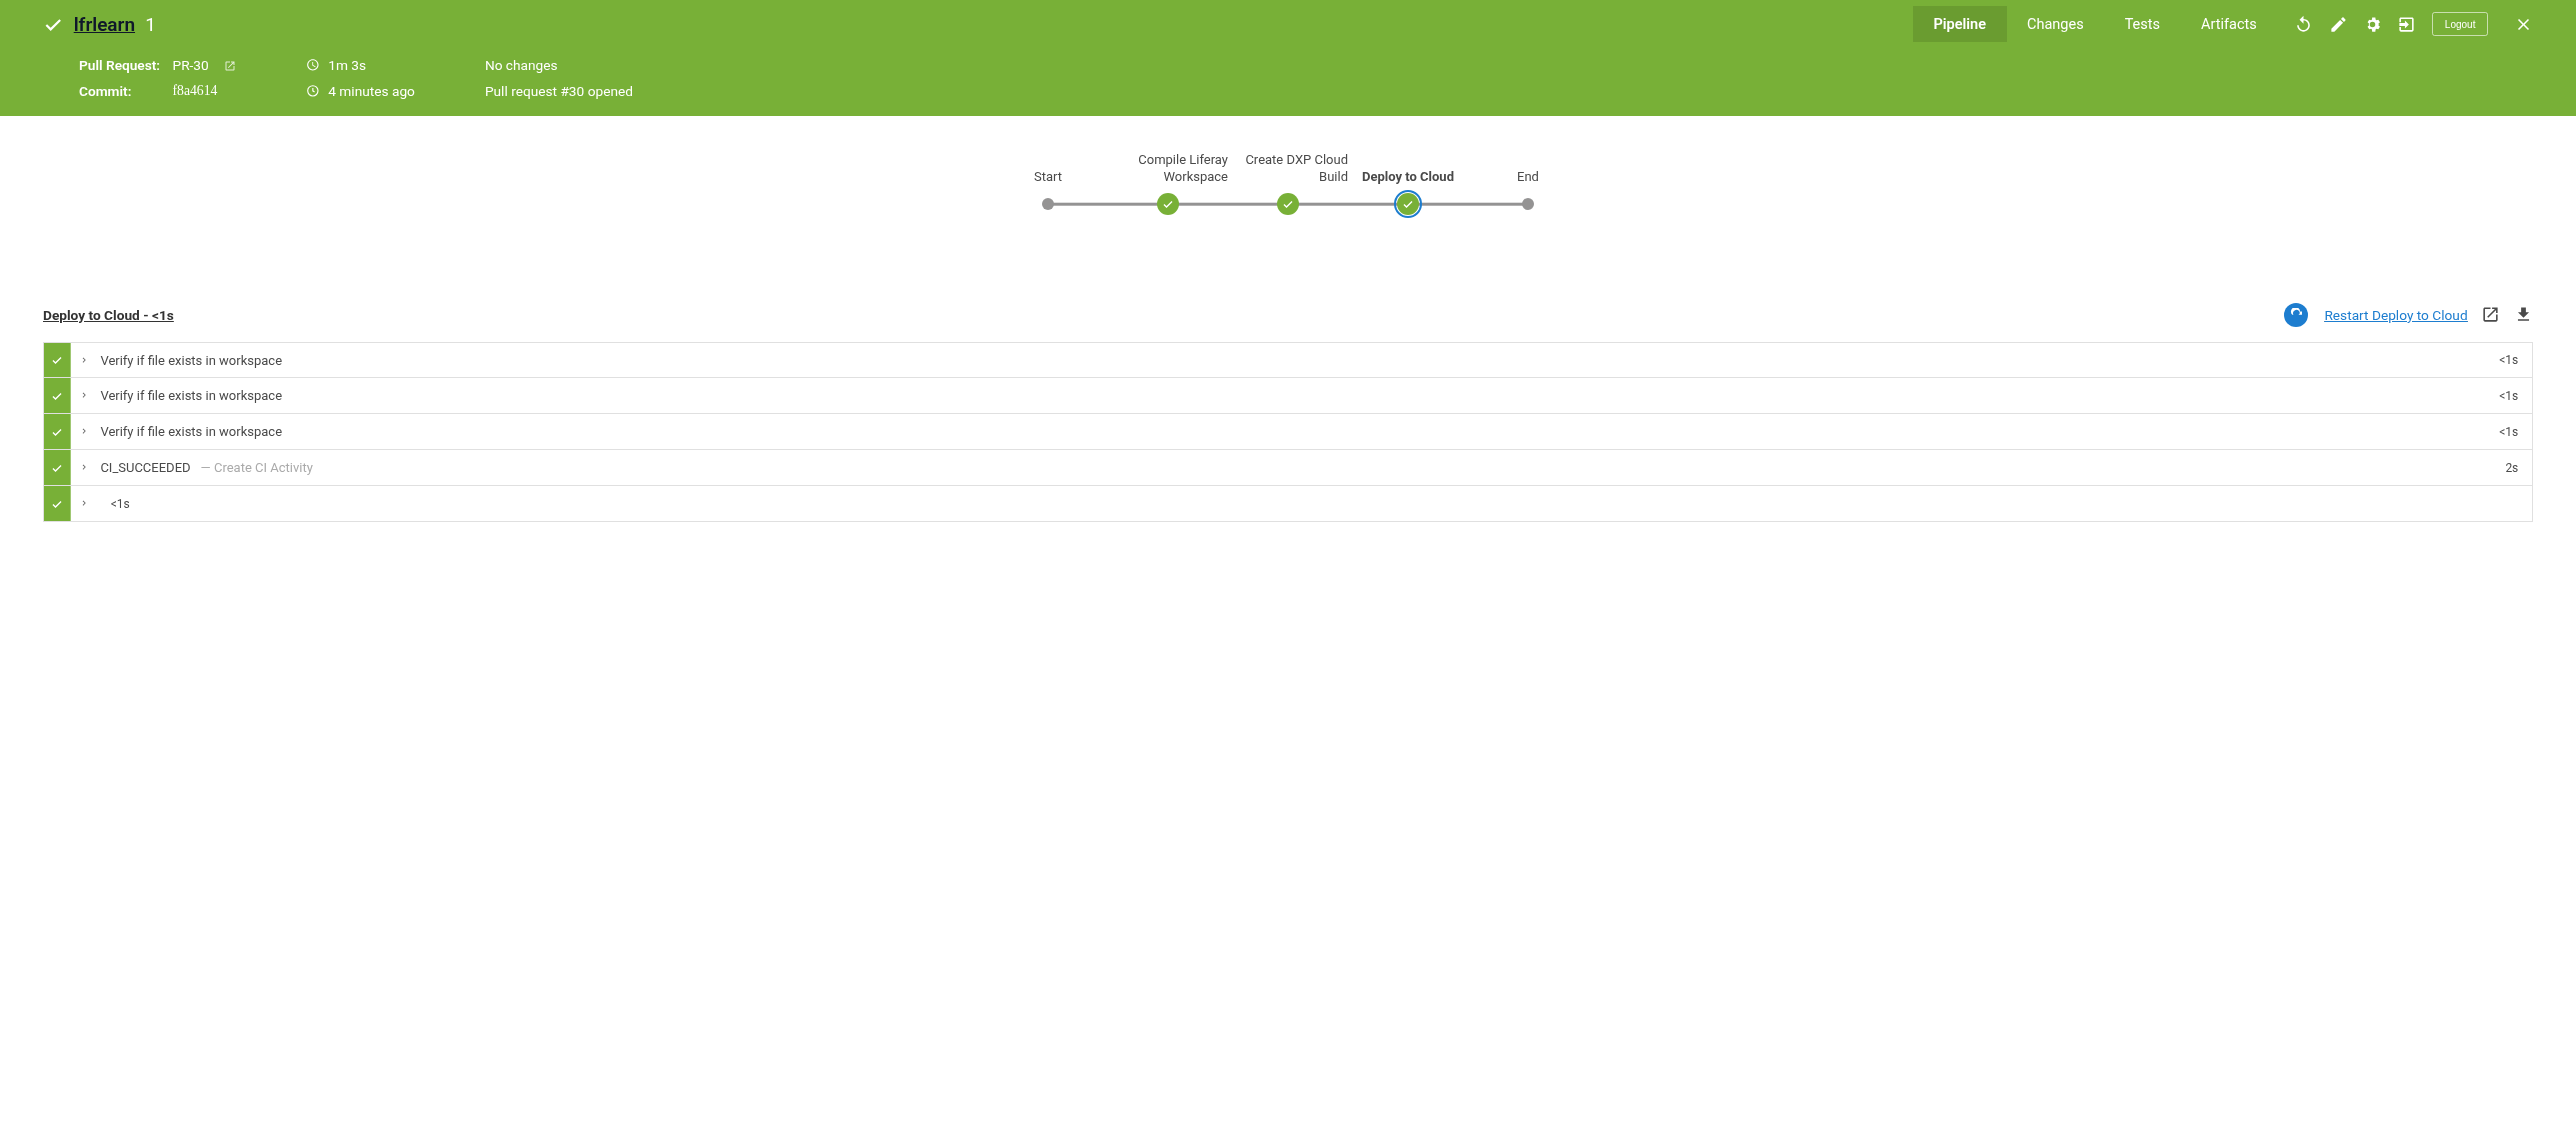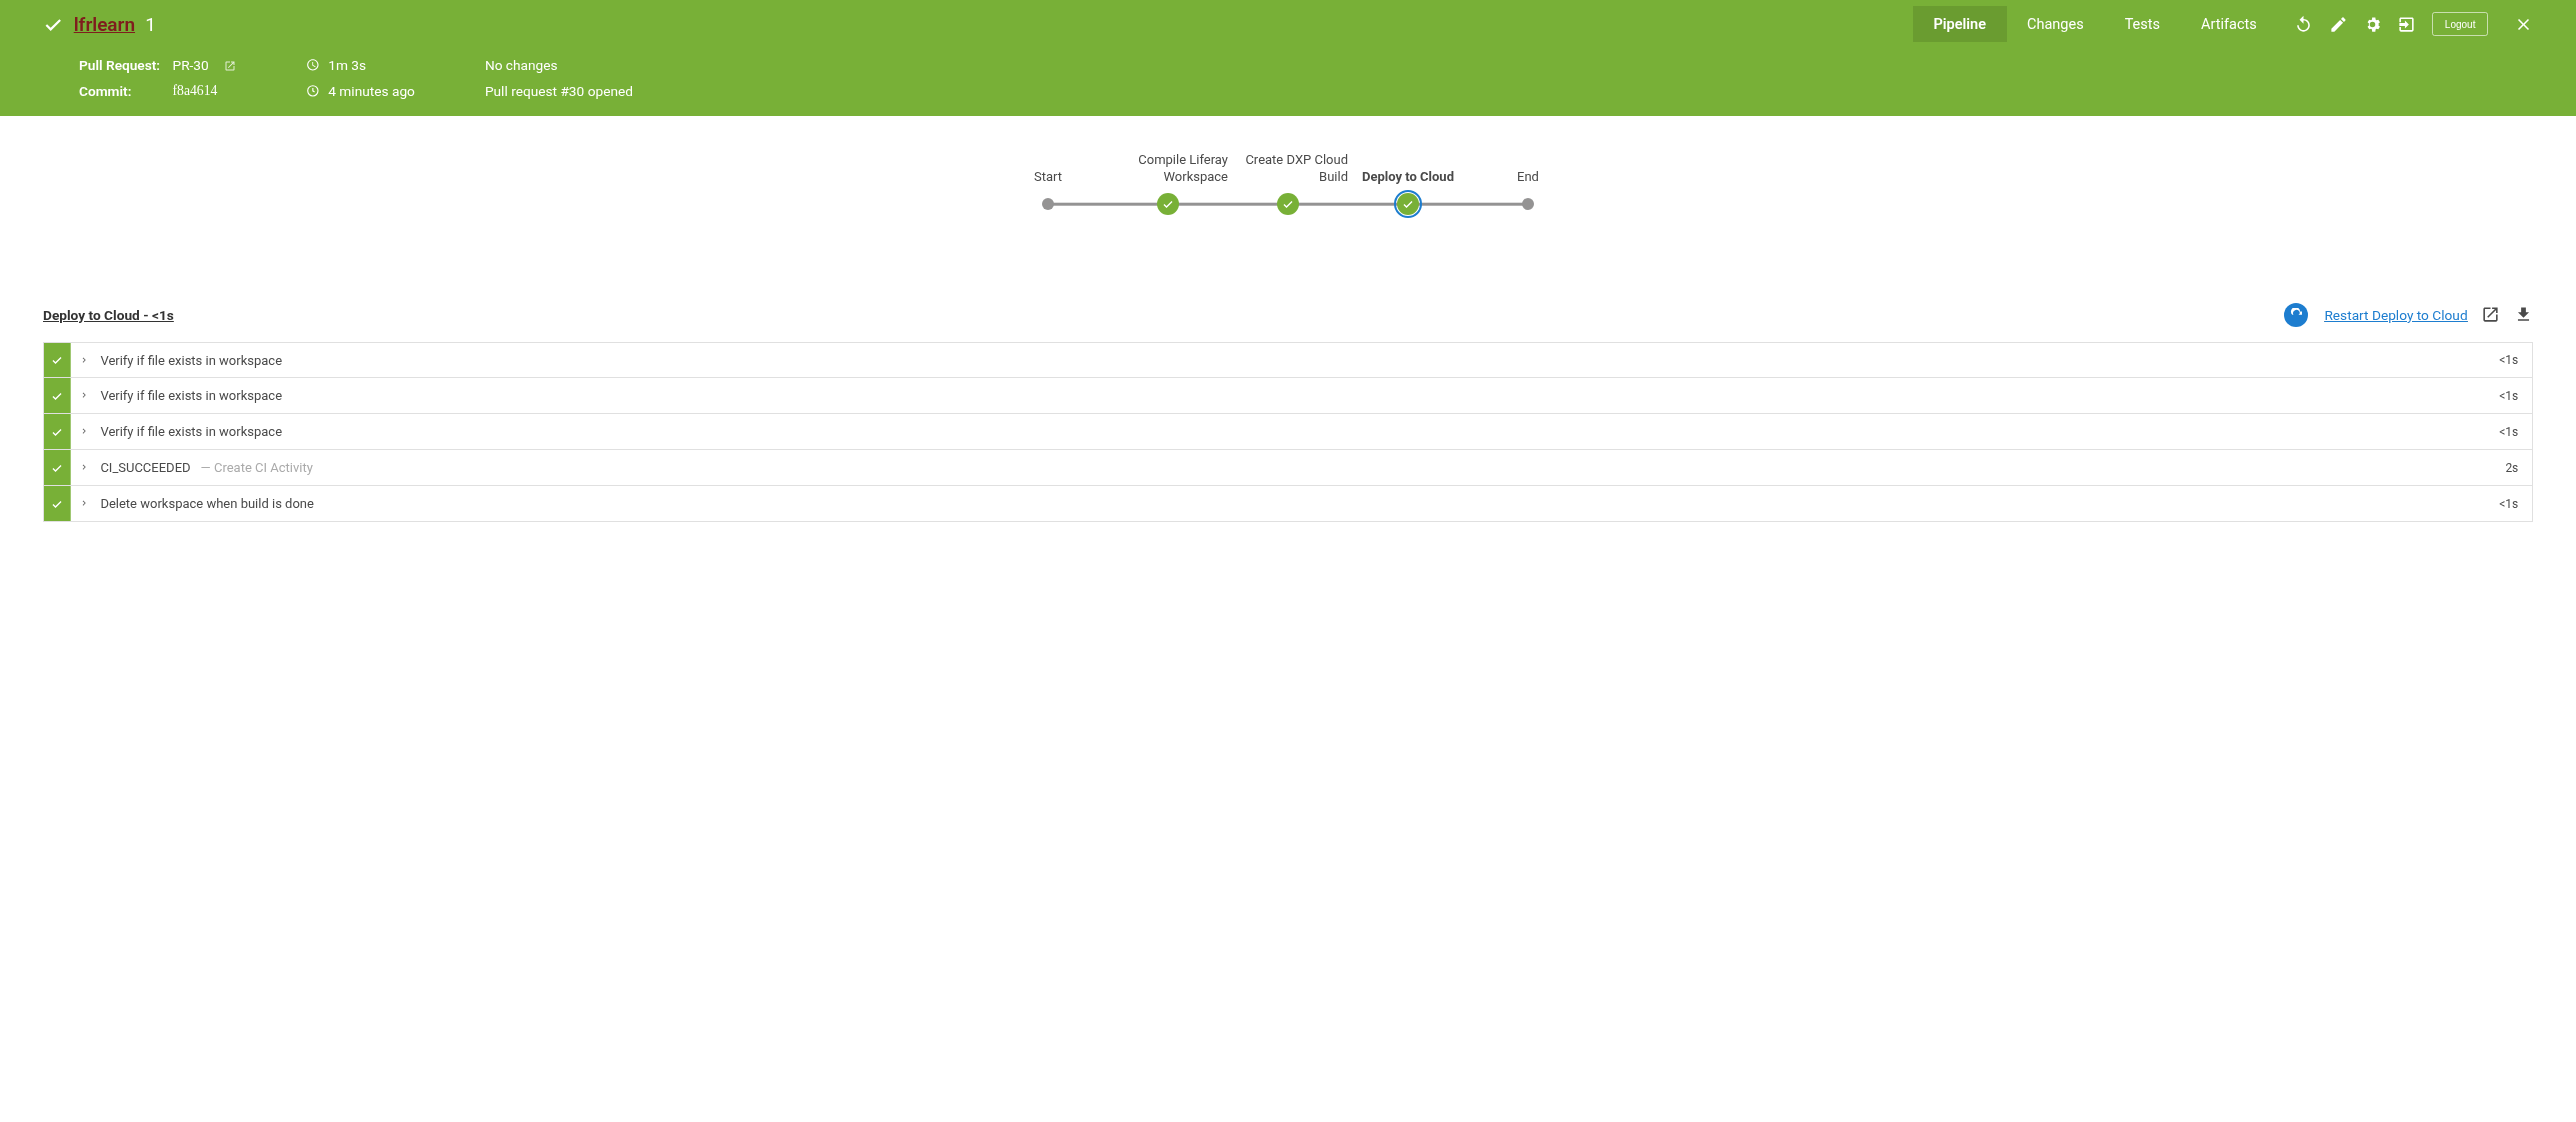--- a/index.html
+++ b/index.html
@@ -2,21 +2,21 @@
 <html style="font-size:13.7px"><head>
 <meta charset="utf-8">
 <style>
 * { box-sizing: border-box; margin: 0; padding: 0; }
 body { font-family: -apple-system, BlinkMacSystemFont, "Segoe UI", Roboto, sans-serif; background: #fff; color: #333; }
 
 .header { background: #78B037; color: #fff; }
 .header-top { display: flex; align-items: center; padding: 0 43px; height: 48px; }
 .header-title { display: flex; align-items: center; gap: 10.2px; font-size: 19px; }
 .header-title .checkmark { width: 20.5px; height: 20.5px; }
-.header-title a { color: #7f1d1d; text-decoration: underline; font-weight: 600; }
+.header-title a { color: #0f172a; text-decoration: underline; font-weight: 600; }
 .header-title .run-num { font-weight: 400; }
 .header-nav { margin-left: auto; display: flex; align-items: center; gap: 0; height: 100%; }
 .nav-tab { padding: 0 20.5px; height: 36px; display: flex; align-items: center; color: #fff; cursor: pointer; font-size: 14.5px; }
 .nav-tab.active { background: #6A9C30; font-weight: 600; }
 .nav-icons { display: flex; align-items: center; gap: 15.4px; margin-left: 17px; }
 .nav-icon { width: 19px; height: 19px; cursor: pointer; display: flex; align-items: center; justify-content: center; }
 .logout-btn { border: 0.9px solid rgba(255,255,255,0.6); border-radius: 2.6px; padding: 5.1px 12px; color: #fff; background: transparent; cursor: pointer; font-size: 10px; }
 .close-x { width: 19px; height: 19px; cursor: pointer; margin-left: 10.2px; }
 
 .header-meta { display: flex; padding: 8.5px 43px 17px; gap: 34px; font-size: 13.7px; }
@@ -299,18 +299,17 @@
     <div class="step-status white">
       <svg viewBox="0 0 24 24">
             <path fill="#fff" d="M9 16.2l-4.2-4.2L3 13.8 9 19.8 21 7.8l-1.8-1.8z"></path>
           </svg>
     </div>
     <div class="step-chevron">
       <svg width="10.2" height="10.2" viewBox="0 0 24 24">
             <path d="M8.6 16.6l4.6-4.6-4.6-4.6L10 6l6 6-6 6z"></path>
           </svg>
     </div>
-    <div class="step-name">Delete workspace when build is done</div>
     <div class="step-time">&lt;1s</div>
   </div>
     </div>
 </div>
 
 
 </body></html>

